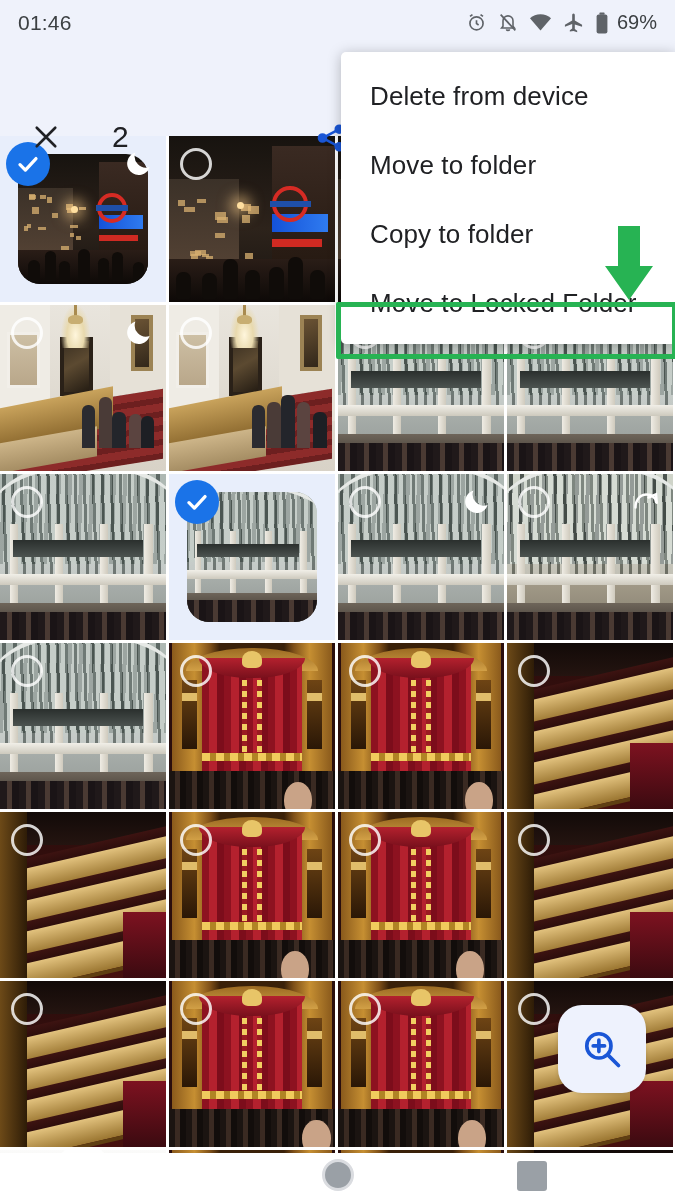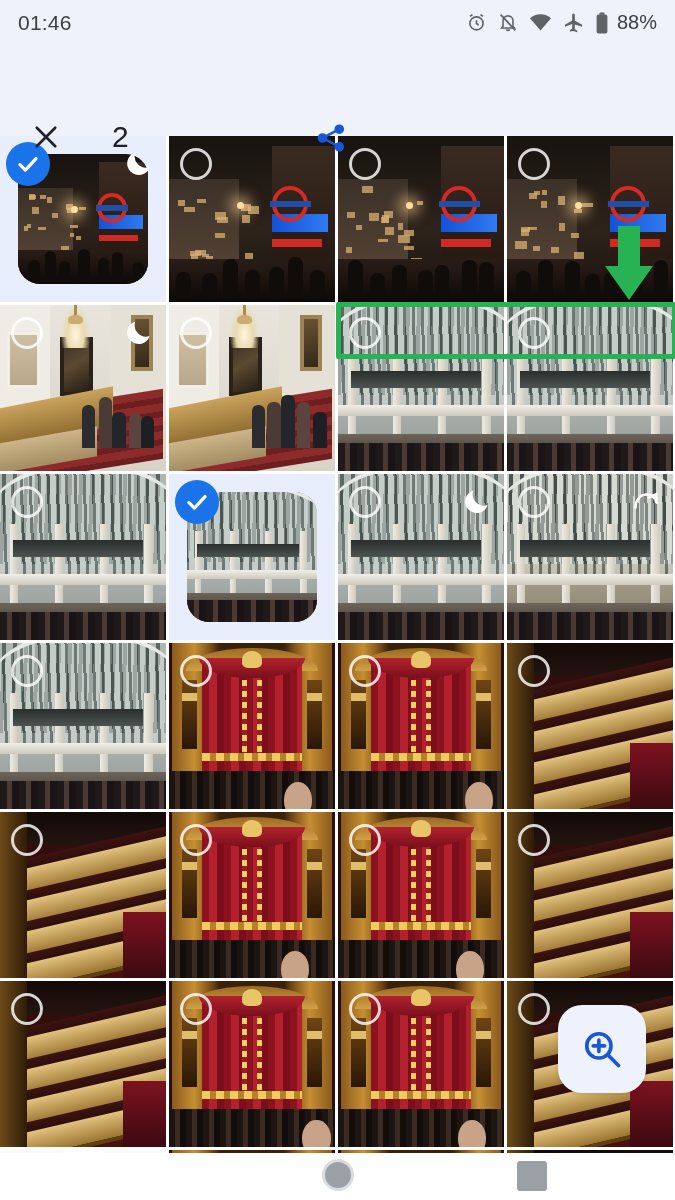--- a/index.html
+++ b/index.html
@@ -881,21 +881,21 @@
         <svg width="21" height="21" viewBox="0 0 24 24">
           <path d="M12 1.6c.95 0 1.5.9 1.5 2v6.2l8.3 4.8v2.2l-8.3-2.5v5.2l2.7 1.9v1.6L12 21.8l-4.2.6v-1.6l2.7-1.9v-5.2L2.2 16.8v-2.2l8.3-4.8V3.6c0-1.1.55-2 1.5-2z" fill="#5f6368"></path>
         </svg>
       </span>
       <span>
         <svg width="14" height="22" viewBox="0 0 14 22">
           <rect x="4.4" y="0.5" width="5.2" height="2.3" rx="0.7" fill="#5f6368"></rect>
           <rect x="1.6" y="2.4" width="10.8" height="19" rx="2" fill="#5f6368"></rect>
         </svg>
       </span>
-      <span class="battpct">88%</span>
+      <span class="battpct">69%</span>
     </div>
   </div>
 
   <div class="toolbar">
     <div class="tb-close">
       <svg width="30" height="30" viewBox="0 0 24 24" stroke="#202124" stroke-width="2.1" stroke-linecap="round">
         <path d="M4.6 4.6 19.4 19.4M19.4 4.6 4.6 19.4"></path>
       </svg>
     </div>
     <div class="tb-count">2</div>
@@ -910,20 +910,34 @@
   </div>
 
   <div class="fab">
     <svg width="44" height="44" viewBox="0 0 24 24" fill="none" stroke="#1a56d6" stroke-width="2" stroke-linecap="round">
       <circle cx="10.3" cy="10.3" r="6.6"></circle>
       <path d="M15.2 15.2 21 21"></path>
       <path d="M10.3 7.2v6.2M7.2 10.3h6.2"></path>
     </svg>
   </div>
 
+  <div class="menu" id="menu">
+      <div class="menu-item">
+        <span>Delete from device</span>
+      </div>
+      <div class="menu-item">
+        <span>Move to folder</span>
+      </div>
+      <div class="menu-item">
+        <span>Copy to folder</span>
+      </div>
+      <div class="menu-item">
+        <span>Move to Locked Folder</span>
+      </div>
+    </div>
 
   <div class="arrow">
     <svg width="58" height="76" viewBox="0 0 58 76">
       <path d="M18 0h22v40h13L29 74 5 40h13z" fill="#27b353"></path>
     </svg>
   </div>
   <div class="hl-box"></div>
 
   <div class="navbar">
     <div class="nav-home"></div>

